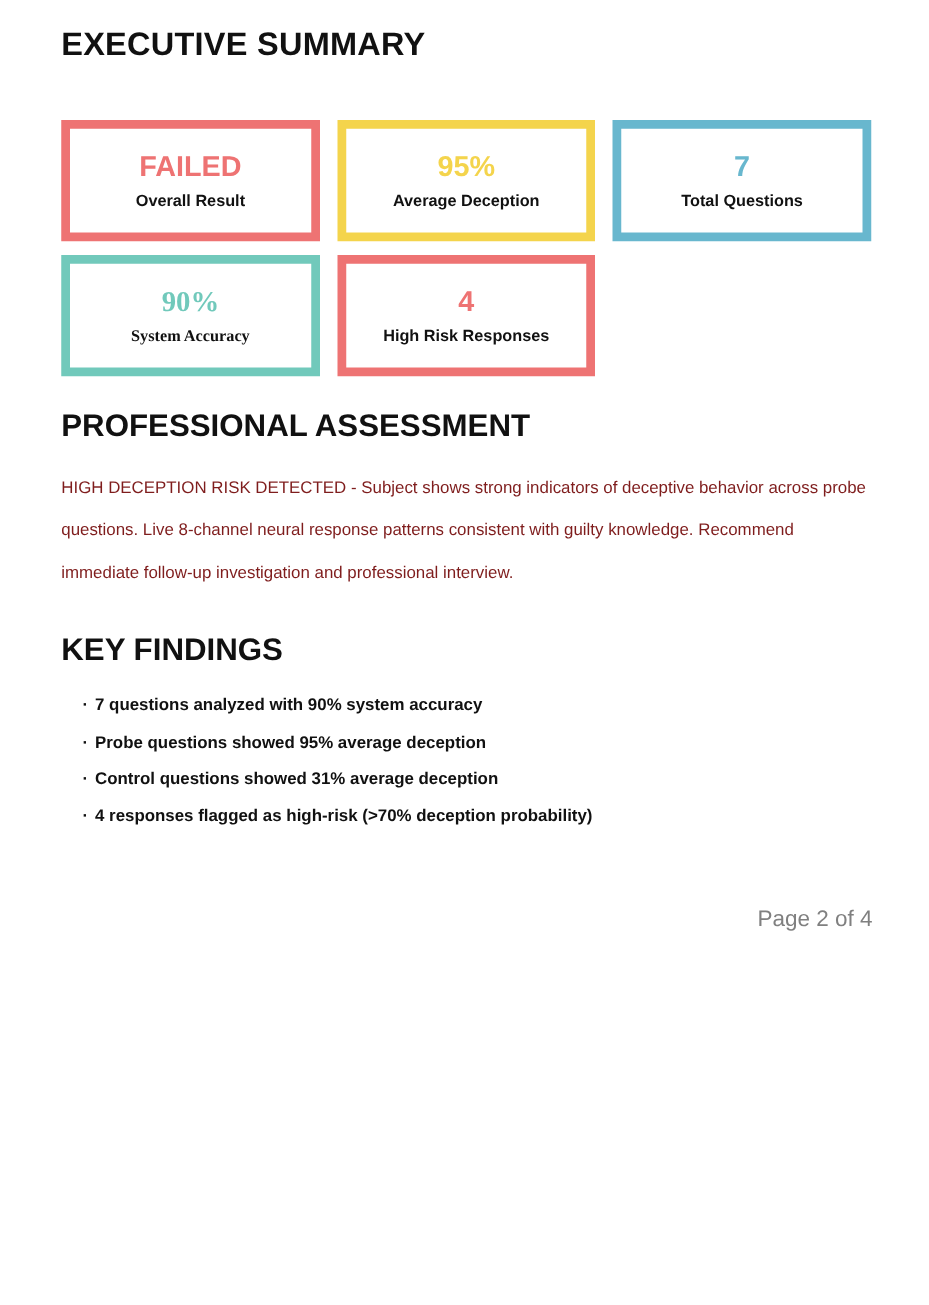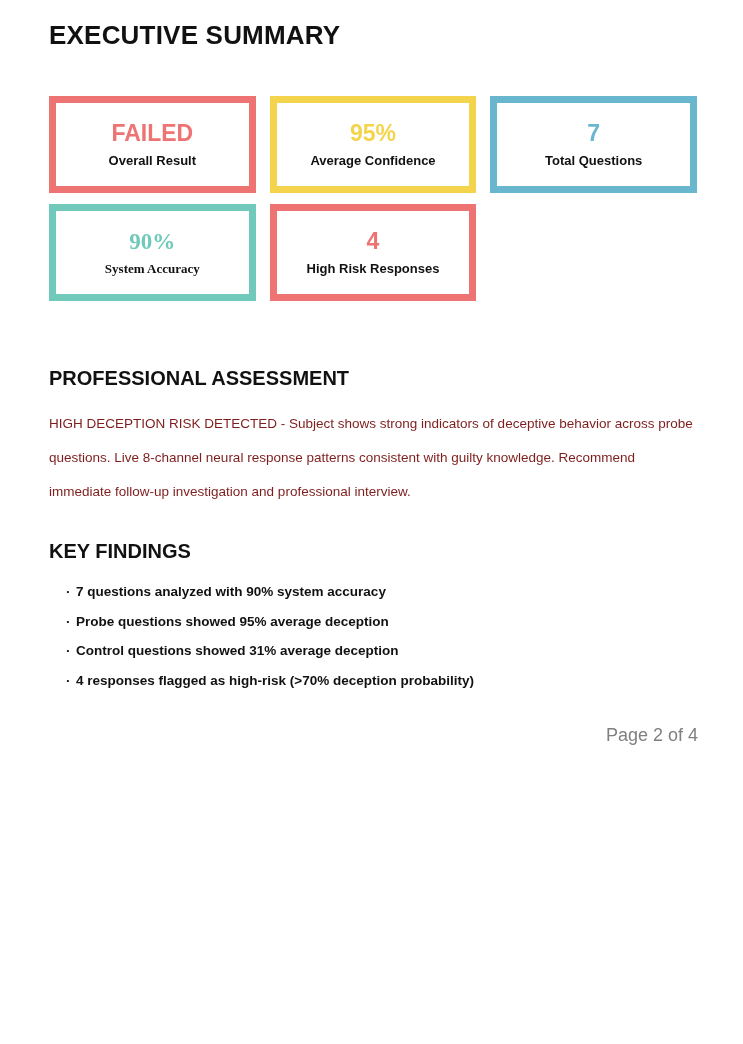--- a/index.html
+++ b/index.html
@@ -23,21 +23,21 @@
     font-weight: bold;
     letter-spacing: 0.2px;
     color: #111111;
     margin-bottom: 45px;
   }
   .cards-grid {
     display: grid;
     grid-template-columns: repeat(3, 1fr);
     column-gap: 14px;
     row-gap: 11px;
-    margin-bottom: 66px;
+    margin-bottom: 26px;
   }
   .card {
     height: 97px;
     border: 7px solid #cccccc;
     background: #ffffff;
     display: flex;
     flex-direction: column;
     align-items: center;
     justify-content: center;
     gap: 9px;
@@ -47,21 +47,21 @@
     font-weight: bold;
     line-height: 1;
   }
   .card-label {
     font-size: 13px;
     font-weight: bold;
     color: #111111;
     line-height: 1;
   }
   .section-heading {
-    font-size: 20px;
+    font-size: 25px;
     font-weight: bold;
     color: #111111;
     margin-bottom: 17px;
   }
   .assessment-body {
     font-size: 13.5px;
     line-height: 34px;
     color: #7f1d1d;
     max-width: 655px;
     margin-bottom: 31px;
@@ -105,21 +105,21 @@
 
     <div class="cards-grid">
 
       <div class="card" style="border-color: rgb(238, 115, 115);">
         <div class="card-value" style="color: rgb(238, 115, 115);">FAILED</div>
         <div class="card-label">Overall Result</div>
       </div>
 
       <div class="card" style="border-color: rgb(244, 212, 76);">
         <div class="card-value" style="color: rgb(244, 212, 76);">95%</div>
-        <div class="card-label">Average Confidence</div>
+        <div class="card-label">Average Deception</div>
       </div>
 
       <div class="card" style="border-color: rgb(104, 183, 206);">
         <div class="card-value" style="color: rgb(104, 183, 206);">7</div>
         <div class="card-label">Total Questions</div>
       </div>
 
       <div class="card" style="border-color: rgb(113, 201, 187); font-family: Liberation Serif, serif;">
         <div class="card-value" style="color: rgb(113, 201, 187);">90%</div>
         <div class="card-label">System Accuracy</div>

